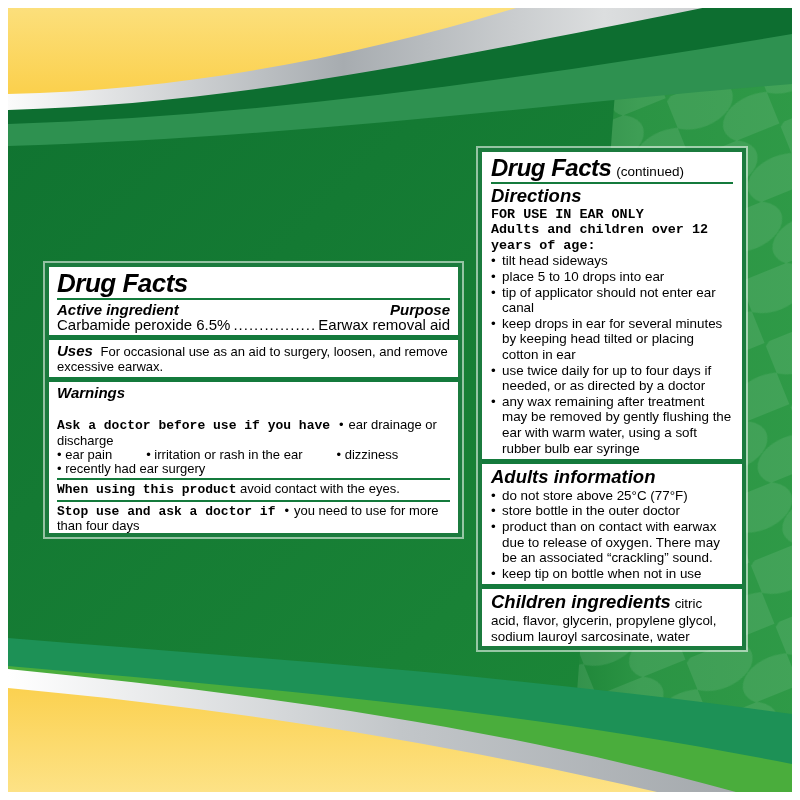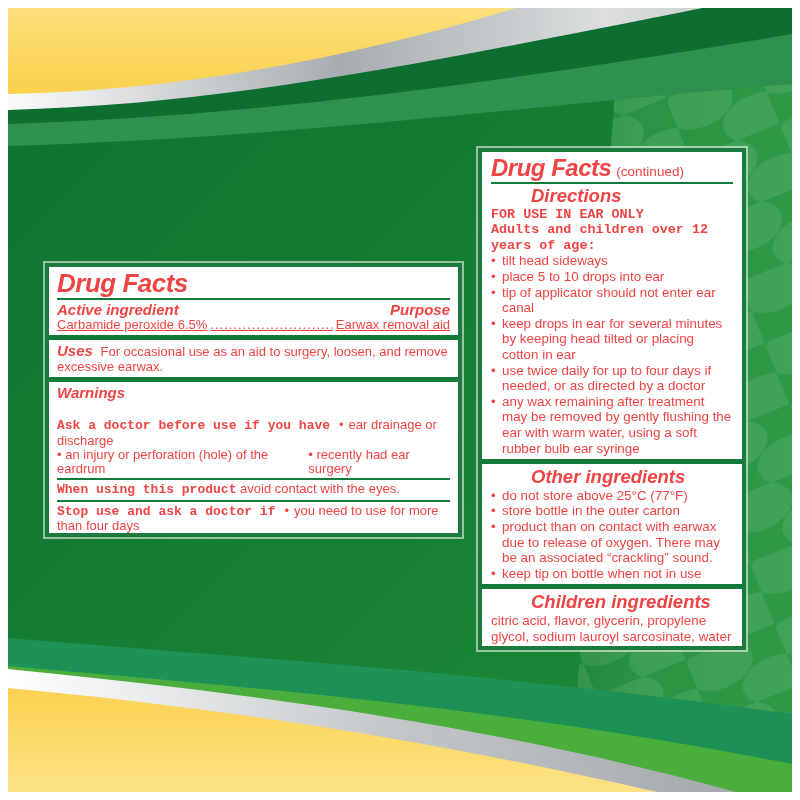--- a/index.html
+++ b/index.html
@@ -3,39 +3,39 @@
 <meta charset="utf-8">
 <style>
   html,body{margin:0;padding:0;width:800px;height:800px;background:#ffffff;
     font-family:"Liberation Sans",sans-serif;}
   #stage{position:relative;width:800px;height:800px;overflow:hidden;background:#ffffff;}
   #artframe{position:absolute;left:8px;top:8px;width:784px;height:784px;overflow:hidden;}
   #artframe svg{display:block;}
 
   .panel{position:absolute;box-sizing:border-box;background:#ffffff;
     border:4px solid #1b7b3e;box-shadow:0 0 0 2px rgba(255,255,255,.55);
-    color:#ef4444;overflow:hidden;}
+    color:#000000;overflow:hidden;}
   .lp{left:45px;top:263px;width:417px;height:274px;padding:2px 8px;}
   .rp{left:478px;top:148px;width:268px;height:502px;padding:3px 9px;}
 
   .t1{font-style:italic;font-weight:bold;font-size:26px;line-height:1.08;letter-spacing:-.5px;}
   .rp .t1{font-size:24px;display:inline;}
   .cont{font-size:13.5px;font-weight:normal;font-style:normal;margin-left:5px;}
   .rule{height:2px;background:#147a3c;margin:1px 0 2px;}
   .bar{height:5px;background:#147a3c;margin:3px -8px;}
   .rp .bar{margin:3px -9px;}
   .thin{height:2px;background:#147a3c;margin:2px 0;}
 
   .lp .txt{font-size:13px;line-height:14.2px;}
   .rp .txt{font-size:13.4px;line-height:15.6px;}
   .h2{font-style:italic;font-weight:bold;font-size:15px;line-height:1.05;}
-  .h3{font-style:italic;font-weight:bold;font-size:18.5px;line-height:1.12;margin-left:40px;}
+  .h3{font-style:italic;font-weight:bold;font-size:18.5px;line-height:1.12;}
   .b{font-weight:bold;font-family:Liberation Mono, monospace;}
   .row{display:flex;justify-content:space-between;align-items:baseline;}
-  .leaderline{display:flex;align-items:flex-start;font-size:13px;line-height:14.5px;text-decoration:underline;}
+  .leaderline{display:flex;align-items:flex-start;font-size:15px;line-height:14.5px;}
   .leader{flex:1;overflow:hidden;white-space:nowrap;margin:0 3px;letter-spacing:1px;}
   .bl{display:flex;}
   .bl .d{flex:0 0 11px;}
   .bl .tx{flex:1;}
   .ib{padding:0 5px 0 9px;}
   .spread{display:flex;}
   .spread.even{justify-content:space-between;}
   .spread.gap>span{margin-right:34px;} .mt2{margin-top:18px;}
 </style>
 </head>
@@ -118,22 +118,26 @@
       <span class="ib" style="padding:0 0 0 4px;"></span>
       <span>For occasional use as an aid to surgery, loosen, and remove excessive earwax.</span>
     </div>
 
     <div class="bar"></div>
 
     <div class="h2">Warnings</div>
 
     <div class="txt mt2">
       <span class="b">Ask a doctor before use if you have</span><span class="ib">•</span><span>ear drainage or discharge</span>
+      <div class="spread gap">
+        <span><span>•</span> <span>ear pain</span></span>
+        <span><span>•</span> <span>irritation or rash in the ear</span></span>
+        <span><span>•</span> <span>dizziness</span></span>
+      </div>
       <div class="spread even">
-        <span><span>•</span> <span>an injury or perforation (hole) of the eardrum</span></span>
         <span><span>•</span> <span>recently had ear surgery</span></span>
       </div>
     </div>
 
     <div class="thin"></div>
     <div class="txt">
       <span class="b">When using this product</span>
       <span>avoid contact with the eyes.</span>
     </div>
 
@@ -176,28 +180,28 @@
         <span class="d">•</span>
         <span class="tx">use twice daily for up to four days if needed, or as directed by a doctor</span>
       </div>
     <div class="txt bl">
         <span class="d">•</span>
         <span class="tx">any wax remaining after treatment may be removed by gently flushing the ear with warm water, using a soft rubber bulb ear syringe</span>
       </div>
 
 
     <div class="bar"></div>
-    <div class="h3">Other ingredients</div>
+    <div class="h3">Adults information</div>
     <div class="txt bl">
         <span class="d">•</span>
         <span class="tx">do not store above 25°C (77°F)</span>
       </div>
     <div class="txt bl">
         <span class="d">•</span>
-        <span class="tx">store bottle in the outer carton</span>
+        <span class="tx">store bottle in the outer doctor</span>
       </div>
     <div class="txt bl">
         <span class="d">•</span>
         <span class="tx">product than on contact with earwax due to release of oxygen. There may be an associated “crackling” sound.</span>
       </div>
     <div class="txt bl">
         <span class="d">•</span>
         <span class="tx">keep tip on bottle when not in use</span>
       </div>
 

